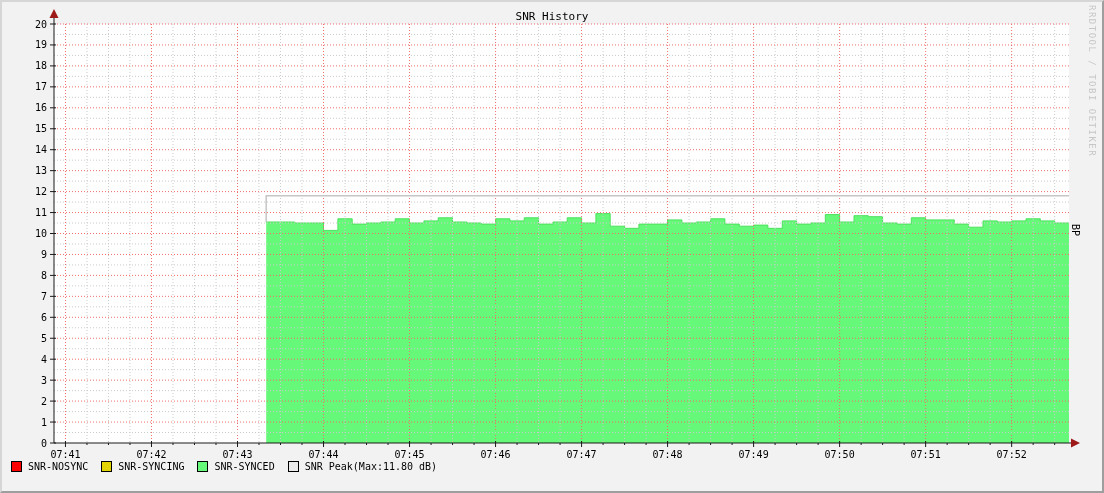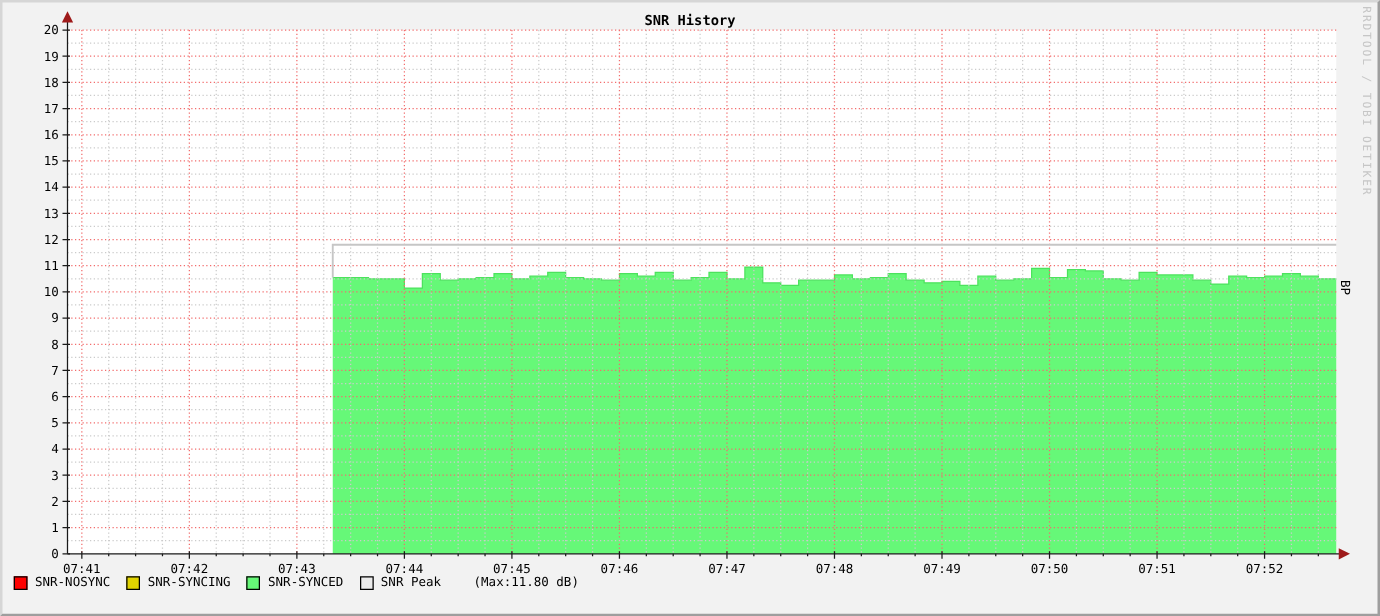--- a/index.html
+++ b/index.html
@@ -11,32 +11,32 @@
     border-top:2px solid #d6d6d6;
     border-left:2px solid #d6d6d6;
     border-right:2px solid #9e9e9e;
     border-bottom:2px solid #9e9e9e;
     font-family:"DejaVu Sans Mono","Liberation Mono",monospace;
     overflow:hidden;
   }
   #chart-svg{position:absolute;left:0;top:0;}
   .title{
     position:absolute;top:8px;left:0;width:100%;
-    text-align:center;font-size:11px;font-weight:bold;color:#000;
+    text-align:center;font-size:11px;font-weight:normal;color:#000;
   }
   .legend-row{
     position:absolute;left:9px;top:459px;
     display:flex;align-items:center;font-size:10px;color:#000;
   }
   .legend-item{display:flex;align-items:center;margin-right:13px;}
   .swatch{
     width:9px;height:9px;border:1px solid #000;margin-right:6px;
     display:inline-block;flex:0 0 auto;
   }
-  .peak-max{margin-left:26px;}
+  .peak-max{margin-left:0;}
   .footer{
     position:absolute;top:472px;left:0;width:100%;
     text-align:center;font-size:10px;color:#a4a4a4;
   }
   .watermark{
     position:absolute;top:3px;right:5px;
     writing-mode:vertical-rl;
     font-size:9px;letter-spacing:1.5px;color:#c6c6c6;
     white-space:nowrap;
   }

